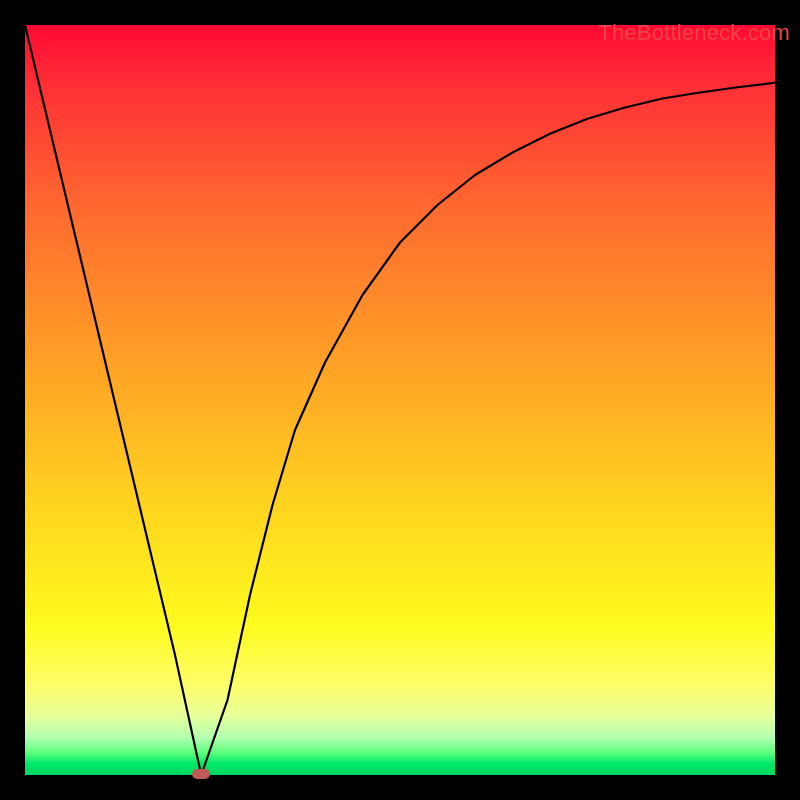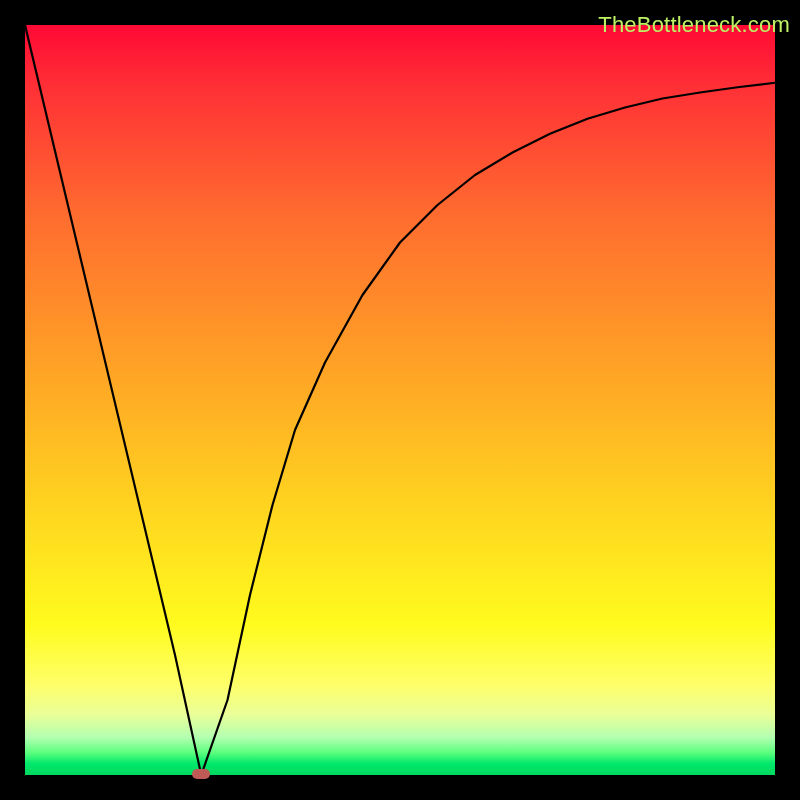--- a/index.html
+++ b/index.html
@@ -27,23 +27,23 @@
       #feff6a 88%,
       #e9ff99 92%,
       #b2ffb0 95%,
       #5dff7e 97%,
       #00e86a 98.5%,
       #00d85f 100%
     );
   }
   .watermark {
     position: absolute;
-    top: 12px;
+    top: 20px;
     right: 10px;
-    color: #bef264;
+    color: #ef4444;
     font-size: 22px;
     font-weight: 500;
     letter-spacing: 0.2px;
     z-index: 10;
   }
   svg.curve {
     position: absolute;
     left: 0;
     top: 0;
     width: 750px;

